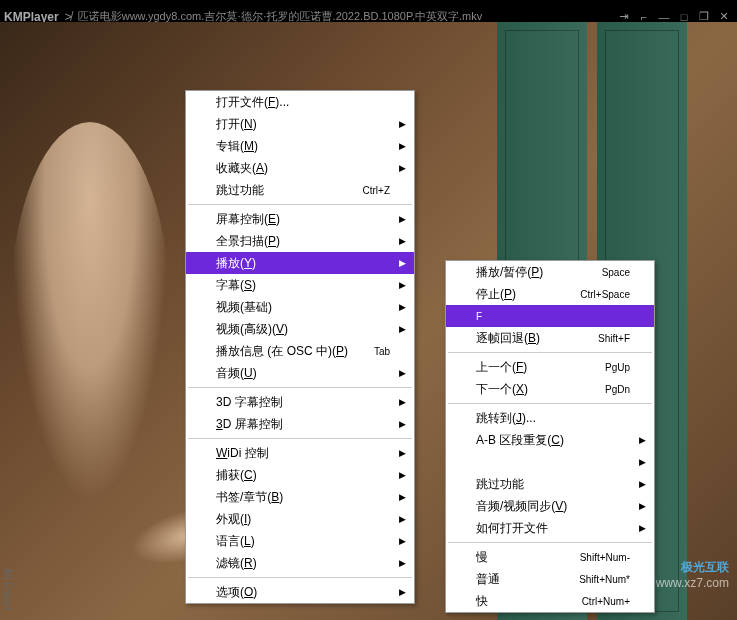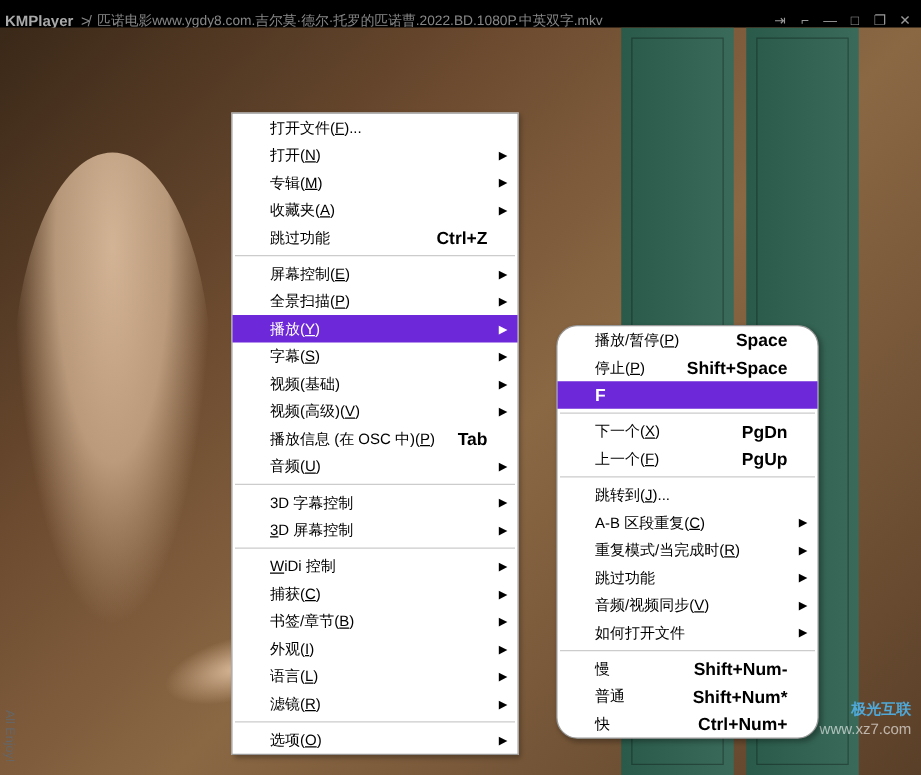--- a/index.html
+++ b/index.html
@@ -18,26 +18,26 @@
 .door-right{right:50px;}
 .door-left::before,.door-right::before{content:'';position:absolute;inset:8px;border:1px solid rgba(0,0,0,0.3);}
 .character{position:absolute;left:10px;top:100px;width:160px;height:380px;background:radial-gradient(ellipse at 50% 20%,#e8c8a8 0%,#c8a888 40%,transparent 70%);border-radius:50% 50% 30% 30%;opacity:0.85;}
 .hand{position:absolute;left:130px;bottom:60px;width:120px;height:50px;background:radial-gradient(ellipse,#d8b898 0%,transparent 70%);transform:rotate(-15deg);}
 .watermark{position:absolute;right:8px;bottom:30px;color:rgba(255,255,255,0.6);font-size:11px;text-align:right;}
 .watermark-cn{color:#4fa8d8;font-weight:bold;}
 .vertical-text{position:absolute;left:2px;bottom:10px;writing-mode:vertical-rl;color:#666;font-size:10px;}
 
 .menu{position:absolute;background:#fff;border:1px solid #999;box-shadow:2px 2px 4px rgba(0,0,0,0.3);min-width:230px;margin-top:10px;}
 .menu.main{left:185px;top:80px;}
-.menu.sub{left:445px;top:250px;min-width:210px;border-radius:17px;}
+.menu.sub{left:445px;top:250px;min-width:210px;}
 .menu-item{height:22px;display:flex;align-items:center;padding:0 24px 0 30px;cursor:pointer;}
 .menu-item.hl{background:#6d28d9;color:#fff;}
 .menu-item .label{flex:1;}
 .menu-item .label u{text-decoration:underline;}
-.menu-item .shortcut{color:#000;font-size:14px;font-weight:bold;}
+.menu-item .shortcut{color:#000;font-size:10px;}
 .menu-item.hl .shortcut{color:#fff;}
 .menu-item .arrow{position:absolute;right:8px;font-size:9px;}
 .menu-sep{height:1px;background:#ccc;margin:3px 2px;}
 </style>
 </head>
 <body>
 
 <div class="titlebar">
   <div class="titlebar-left">
     <span class="logo">KMPlayer</span>
@@ -161,44 +161,47 @@
       <span class="arrow">▶</span>
     </div>
   </div>
 <div class="menu sub" id="sub-menu">
     <div class="menu-item">
       <span class="label">播放/暂停(<u>P</u>)</span>
       <span class="shortcut">Space</span>
     </div>
     <div class="menu-item">
       <span class="label">停止(<u>P</u>)</span>
-      <span class="shortcut">Shift+Space</span>
+      <span class="shortcut">Ctrl+Space</span>
     </div>
     <div class="menu-item hl">
       <span class="shortcut">F</span>
     </div>
-    <div class="menu-sep"></div>
+    <div class="menu-item">
+      <span class="label">逐帧回退(<u>B</u>)</span>
+      <span class="shortcut">Shift+F</span>
+    </div>
+    <div class="menu-sep"></div>
+    <div class="menu-item">
+      <span class="label">上一个(<u>F</u>)</span>
+      <span class="shortcut">PgUp</span>
+    </div>
     <div class="menu-item">
       <span class="label">下一个(<u>X</u>)</span>
       <span class="shortcut">PgDn</span>
     </div>
-    <div class="menu-item">
-      <span class="label">上一个(<u>F</u>)</span>
-      <span class="shortcut">PgUp</span>
-    </div>
     <div class="menu-sep"></div>
     <div class="menu-item">
       <span class="label">跳转到(<u>J</u>)...</span>
     </div>
     <div class="menu-item">
       <span class="label">A-B 区段重复(<u>C</u>)</span>
       <span class="arrow">▶</span>
     </div>
     <div class="menu-item">
-      <span class="label">重复模式/当完成时(<u>R</u>)</span>
       <span class="arrow">▶</span>
     </div>
     <div class="menu-item">
       <span class="label">跳过功能</span>
       <span class="arrow">▶</span>
     </div>
     <div class="menu-item">
       <span class="label">音频/视频同步(<u>V</u>)</span>
       <span class="arrow">▶</span>
     </div>

